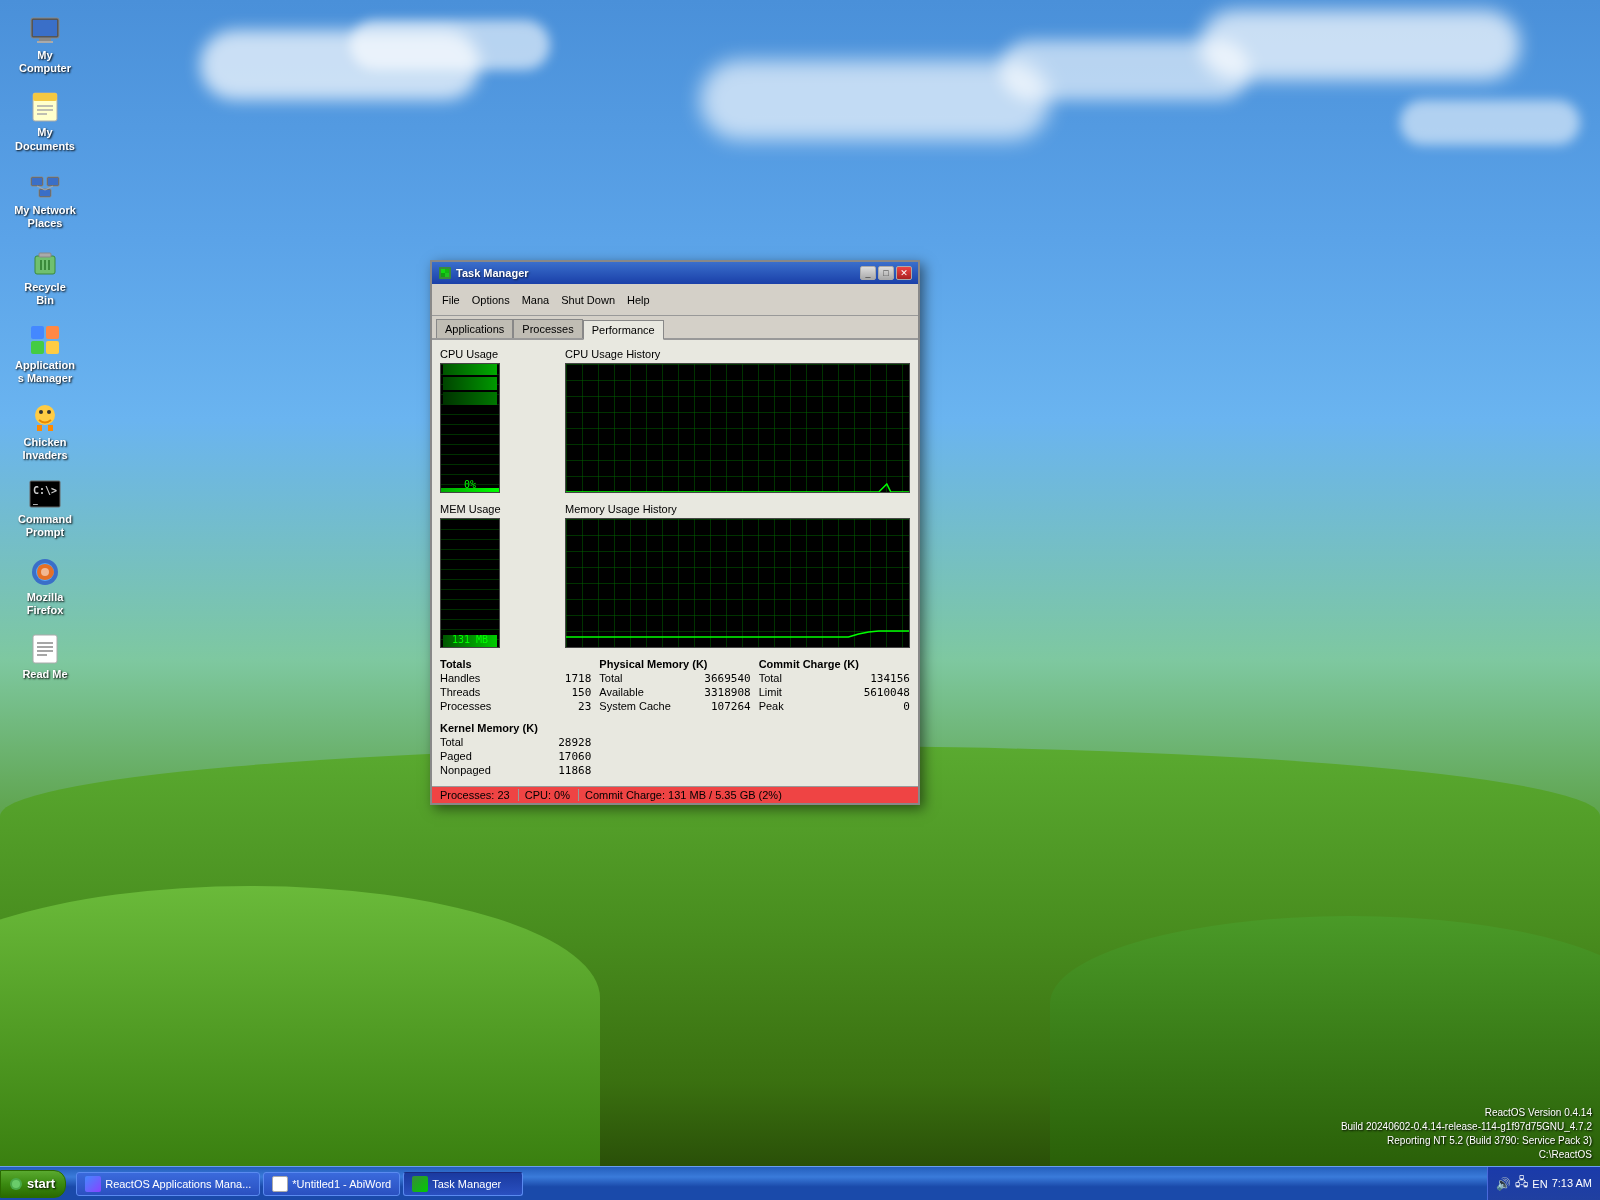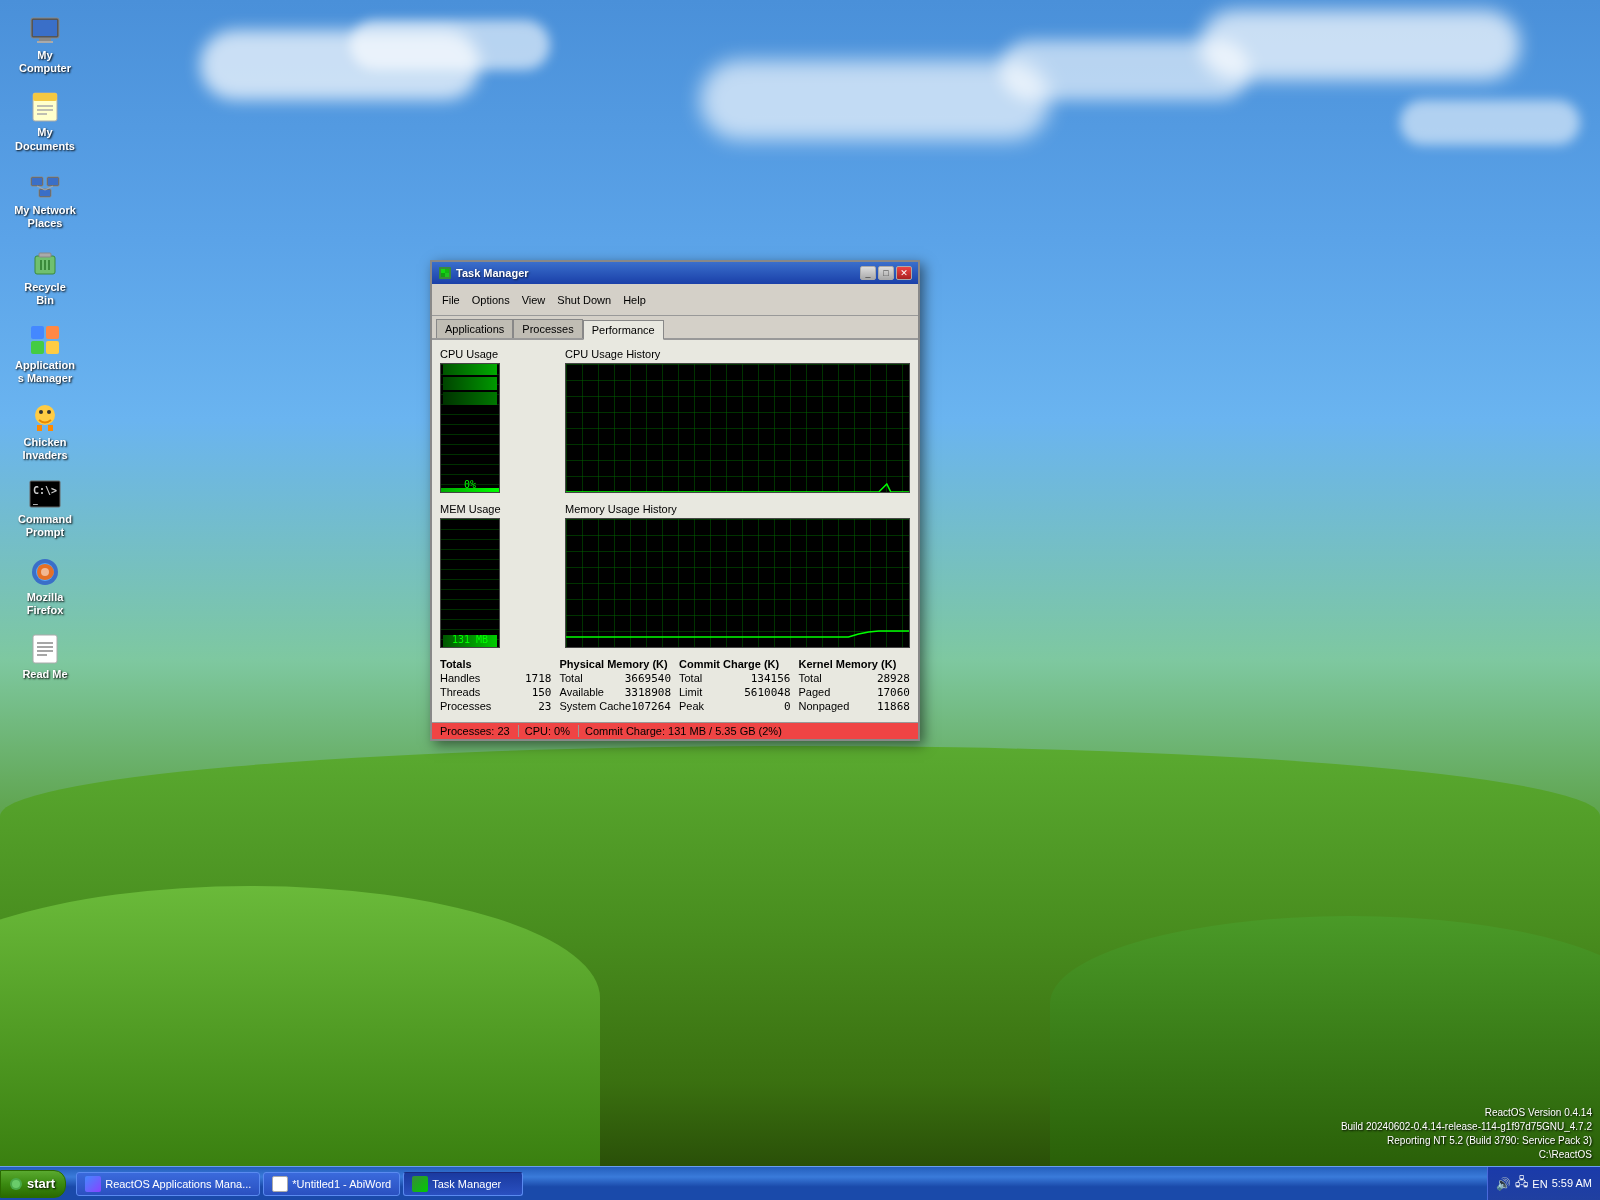--- a/index.html
+++ b/index.html
@@ -270,21 +270,21 @@
       position: absolute;
       inset: 0;
       background-image:
         linear-gradient(rgba(0,100,0,0.5) 1px, transparent 1px),
         linear-gradient(90deg, rgba(0,100,0,0.5) 1px, transparent 1px);
       background-size: 16px 16px;
     }
     
     .stats-grid {
       display: grid;
-      grid-template-columns: 1fr 1fr 1fr 1fr;
+      grid-template-columns: 1fr 1fr 1fr;
       gap: 8px;
       font-size: 11px;
     }
     .stats-group-label {
       font-size: 11px;
       font-weight: bold;
       margin-bottom: 2px;
       color: #000;
     }
     .stats-row {
@@ -473,21 +473,21 @@
       <div class="window-controls">
         <div class="win-btn">_</div>
         <div class="win-btn">□</div>
         <div class="win-btn close-btn">✕</div>
       </div>
     </div>
 
     <div class="window-menubar">
       <span class="menu-item">File</span>
       <span class="menu-item">Options</span>
-      <span class="menu-item">View</span>
+      <span class="menu-item">Mana</span>
       <span class="menu-item">Shut Down</span>
       <span class="menu-item">Help</span>
     </div>
 
     <div class="window-tabs">
       <div class="tab">Applications</div>
       <div class="tab">Processes</div>
       <div class="tab active">Performance</div>
     </div>
 
@@ -650,18 +650,18 @@
 
     <div class="systray">
 
       <span style="color:white;font-size:12px;">🔊</span>
 
       <span style="color:white;font-size:12px;">🖧</span>
 
       <span style="color:white;font-size:11px;">EN</span>
 
       <div class="systray-time">
-        <div>5:59 AM</div>
+        <div>7:13 AM</div>
       </div>
     </div>
   </div>
 
 </div>
 
 </body></html>

